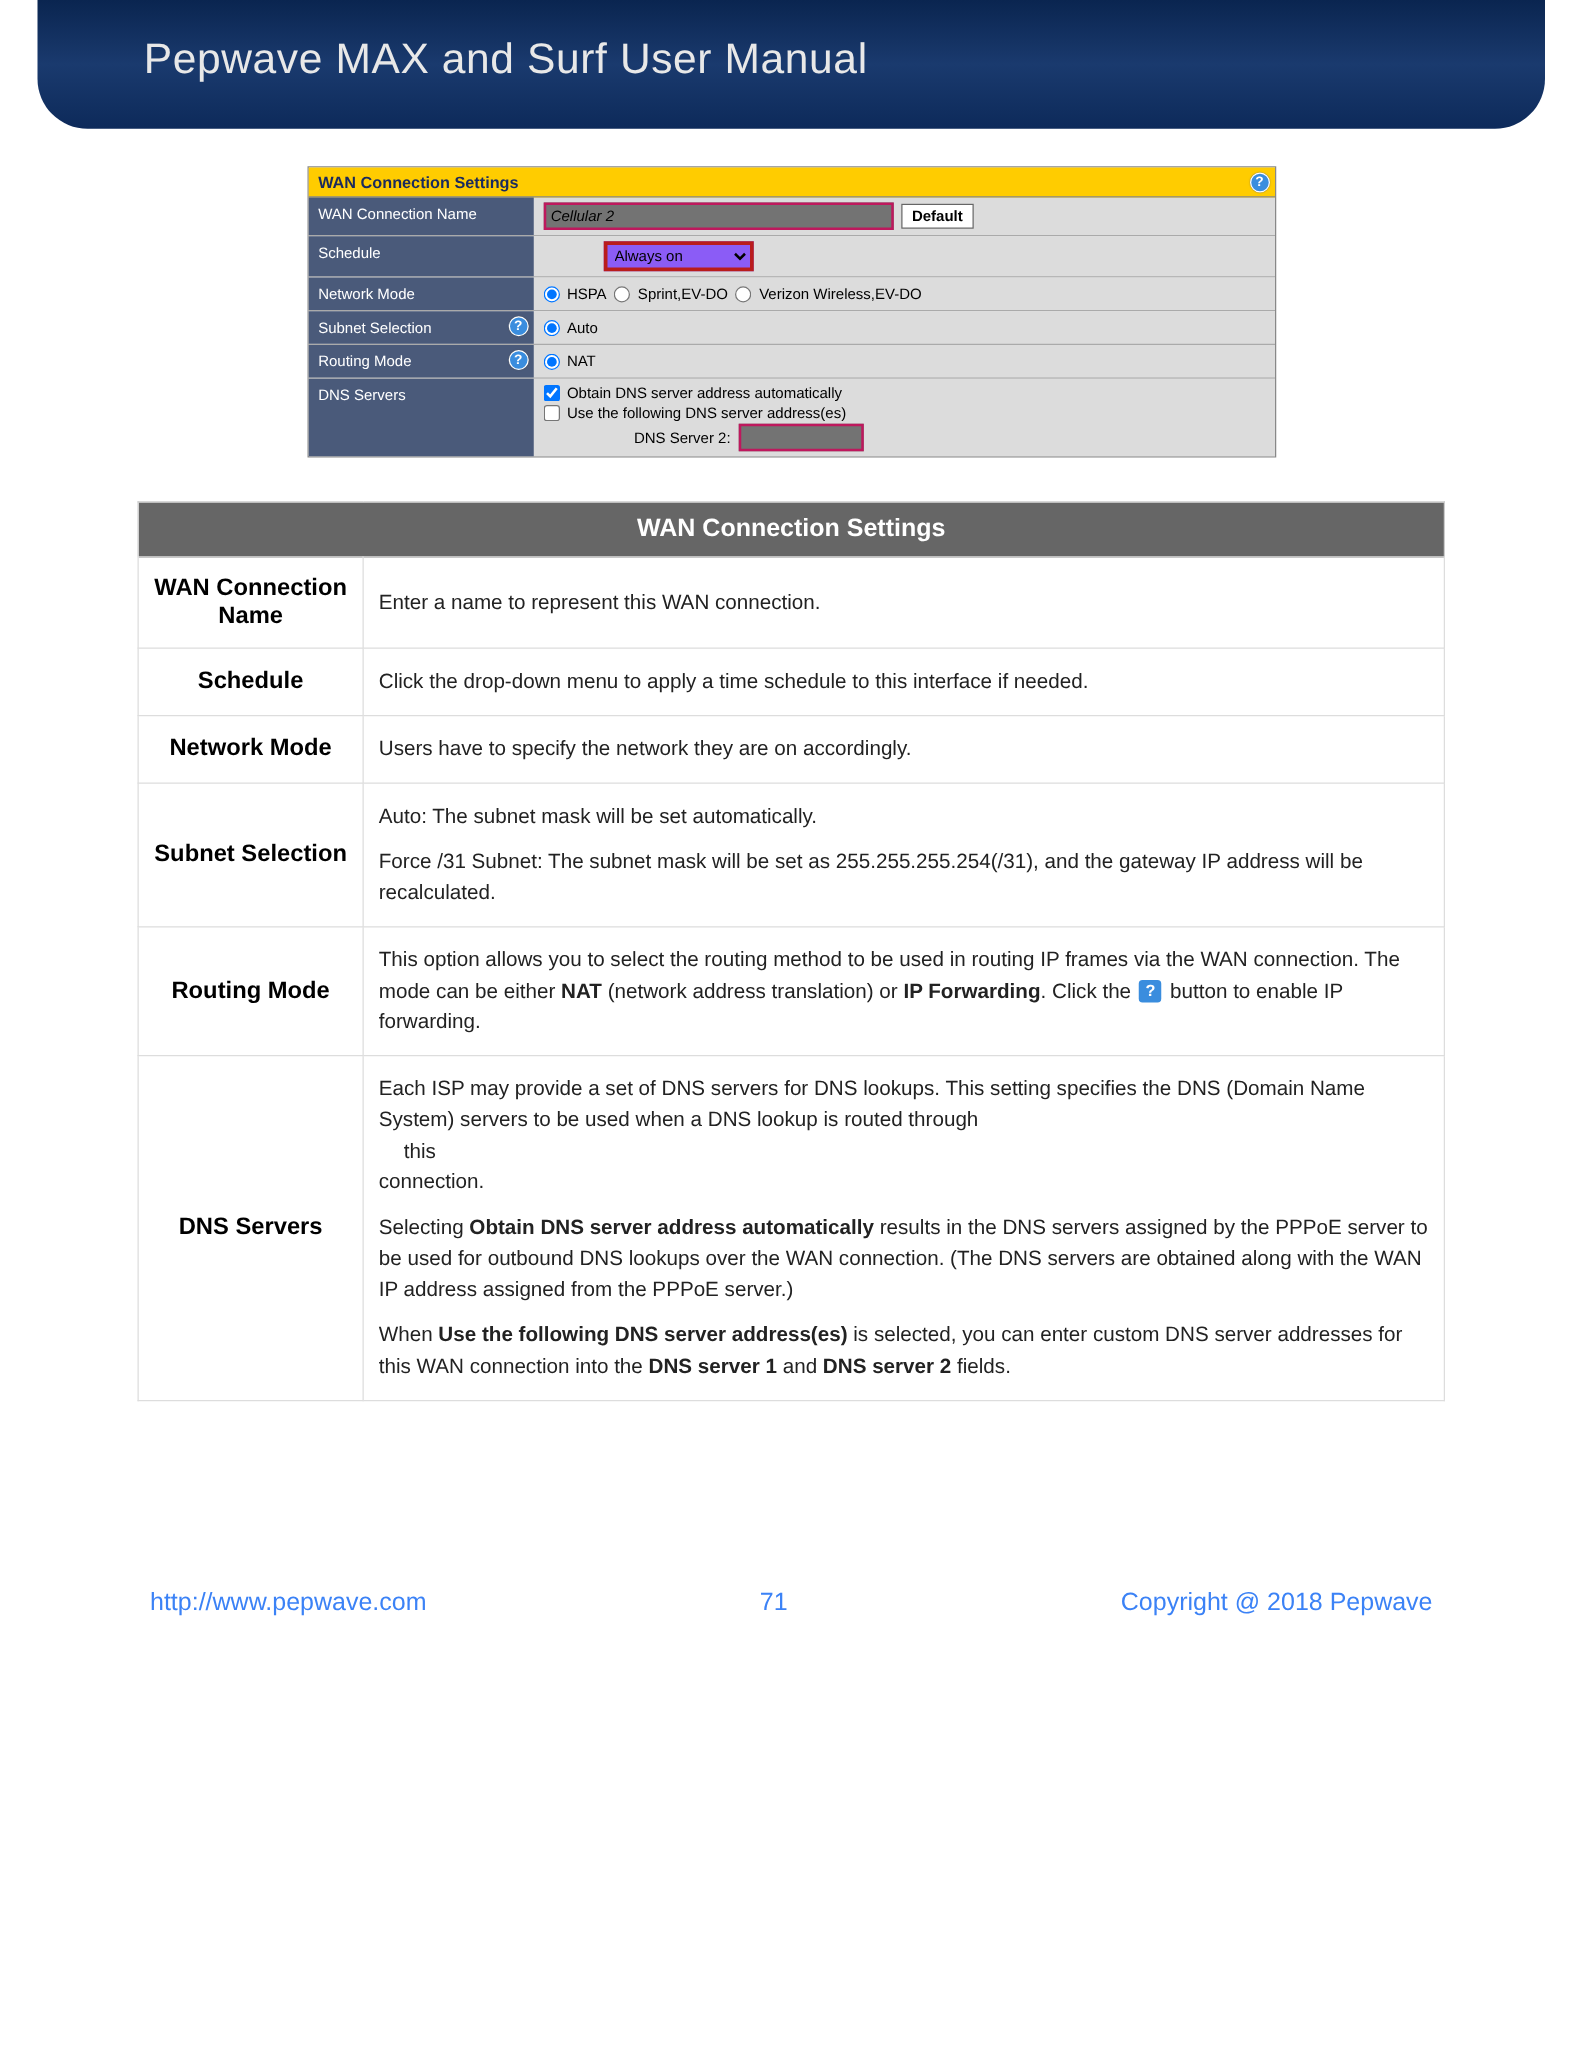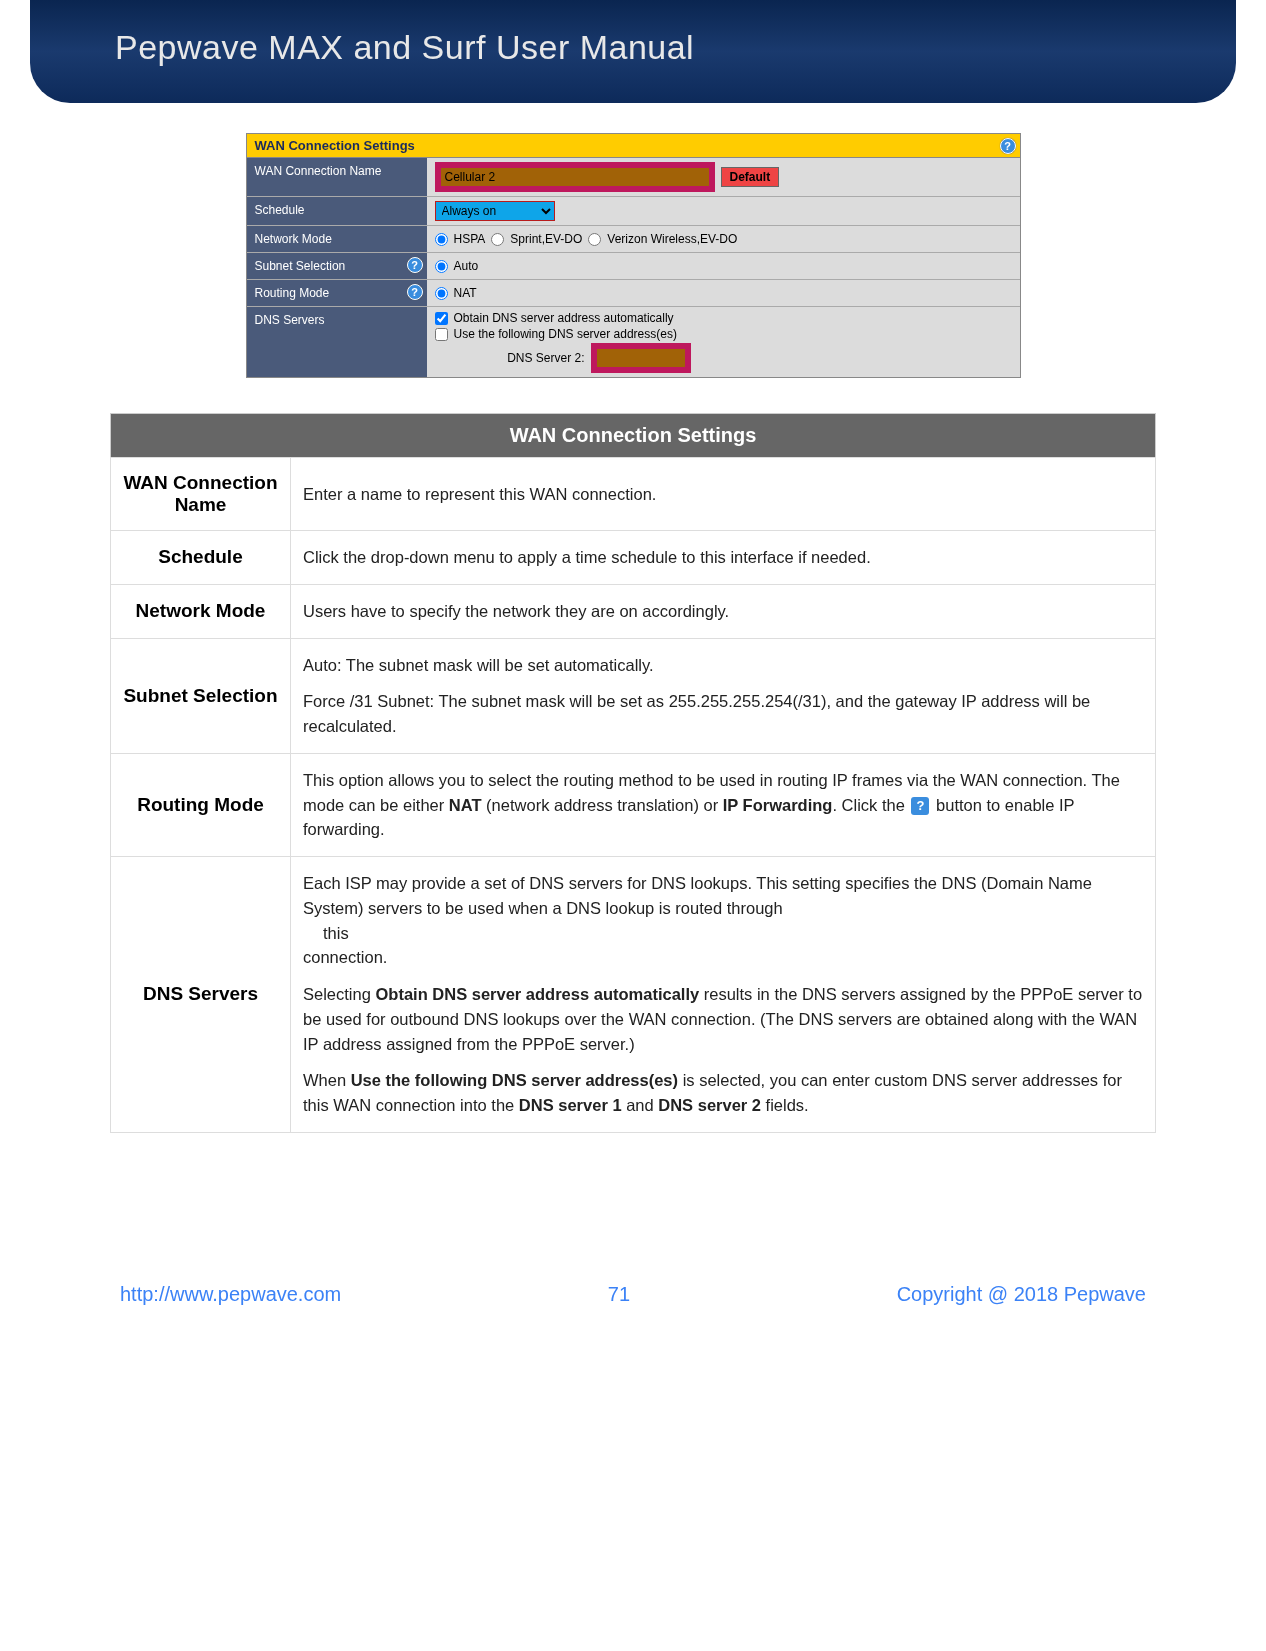--- a/index.html
+++ b/index.html
@@ -59,37 +59,39 @@
   }
   .settings-panel .row .value {
     flex: 1;
     padding: 4px 8px;
     display: flex;
     align-items: center;
     flex-wrap: wrap;
     gap: 6px;
   }
   .settings-panel input[type="text"] {
-    border: 6px solid #be185d;
+    border: 2px solid #be185d;
     padding: 2px 4px;
     font-size: 12px;
-    background: #a16207;
+    background: #737373;
+    font-style: italic;
   }
   .settings-panel .textwide { width: 280px; }
   .settings-panel .textsmall { width: 100px; }
   .settings-panel select {
-    border: 1px solid #b91c1c;
+    border: 3px solid #b91c1c;
     padding: 1px 2px;
     font-size: 12px;
-    background: #0ea5e9;
+    background: #8b5cf6;
     width: 120px;
+    margin-left: 48px;
   }
   .settings-panel .btn {
     border: 1px solid #666;
-    background: #ef4444;
+    background: #ffffff;
     padding: 2px 8px;
     font-size: 12px;
     font-weight: bold;
     cursor: pointer;
   }
   .help-icon, .help-icon-hdr {
     display: inline-flex;
     width: 16px; height: 16px;
     border-radius: 50%;
     background: #3a8dde;

